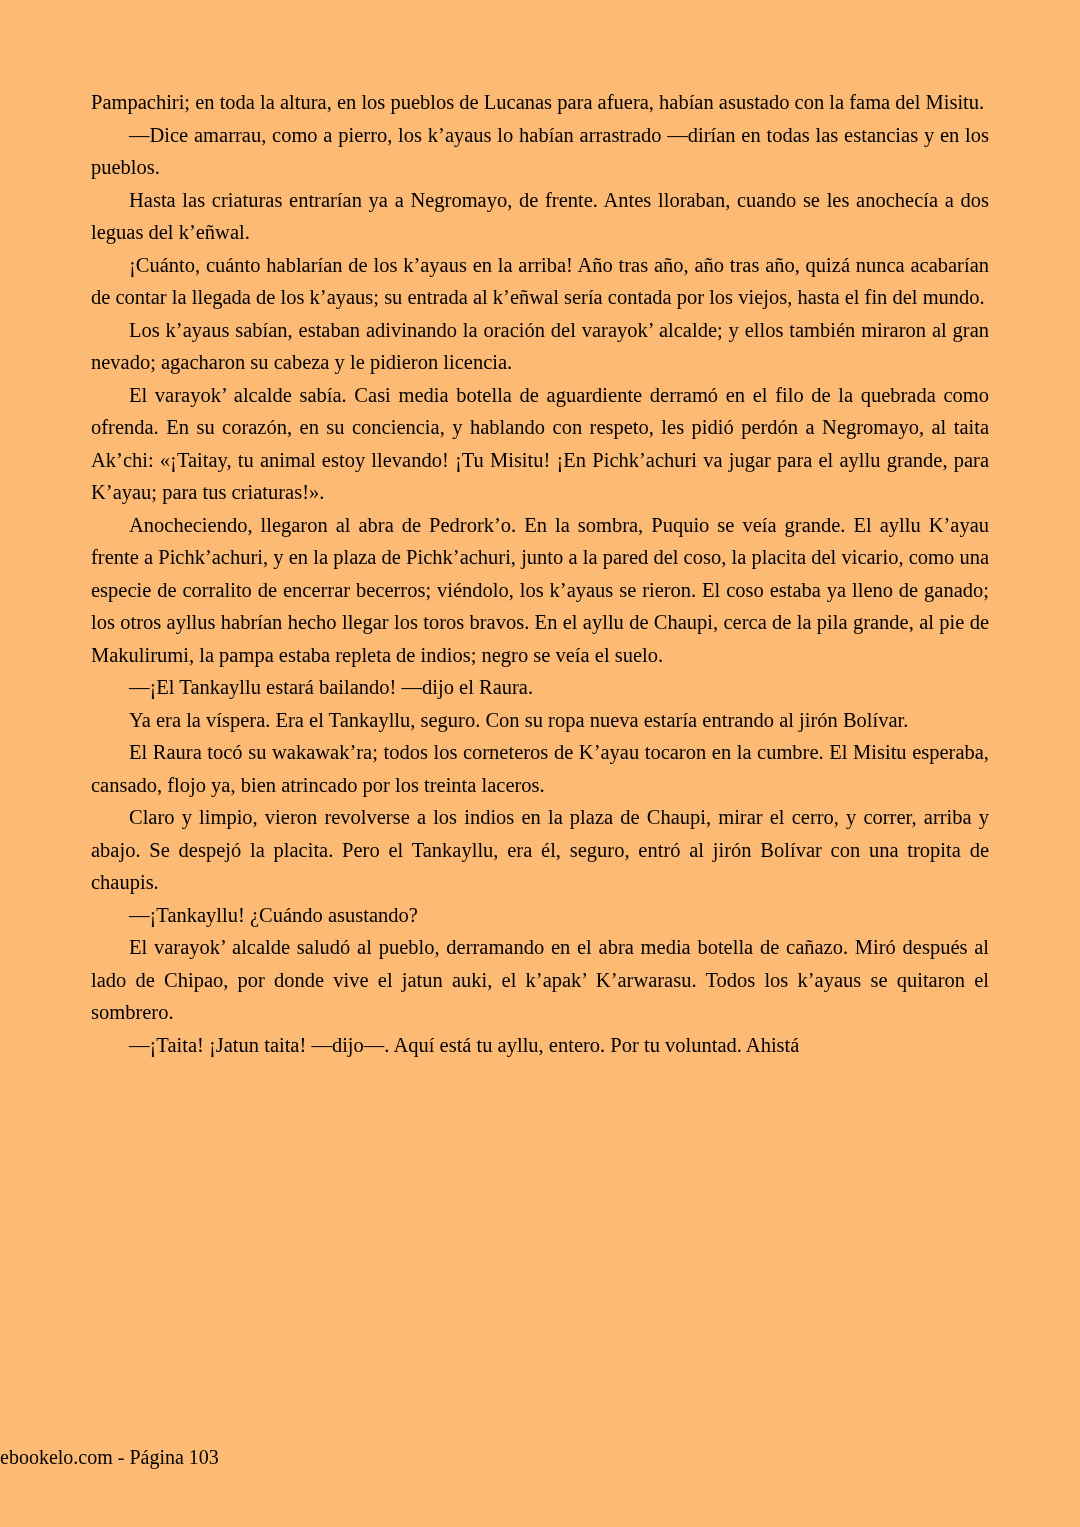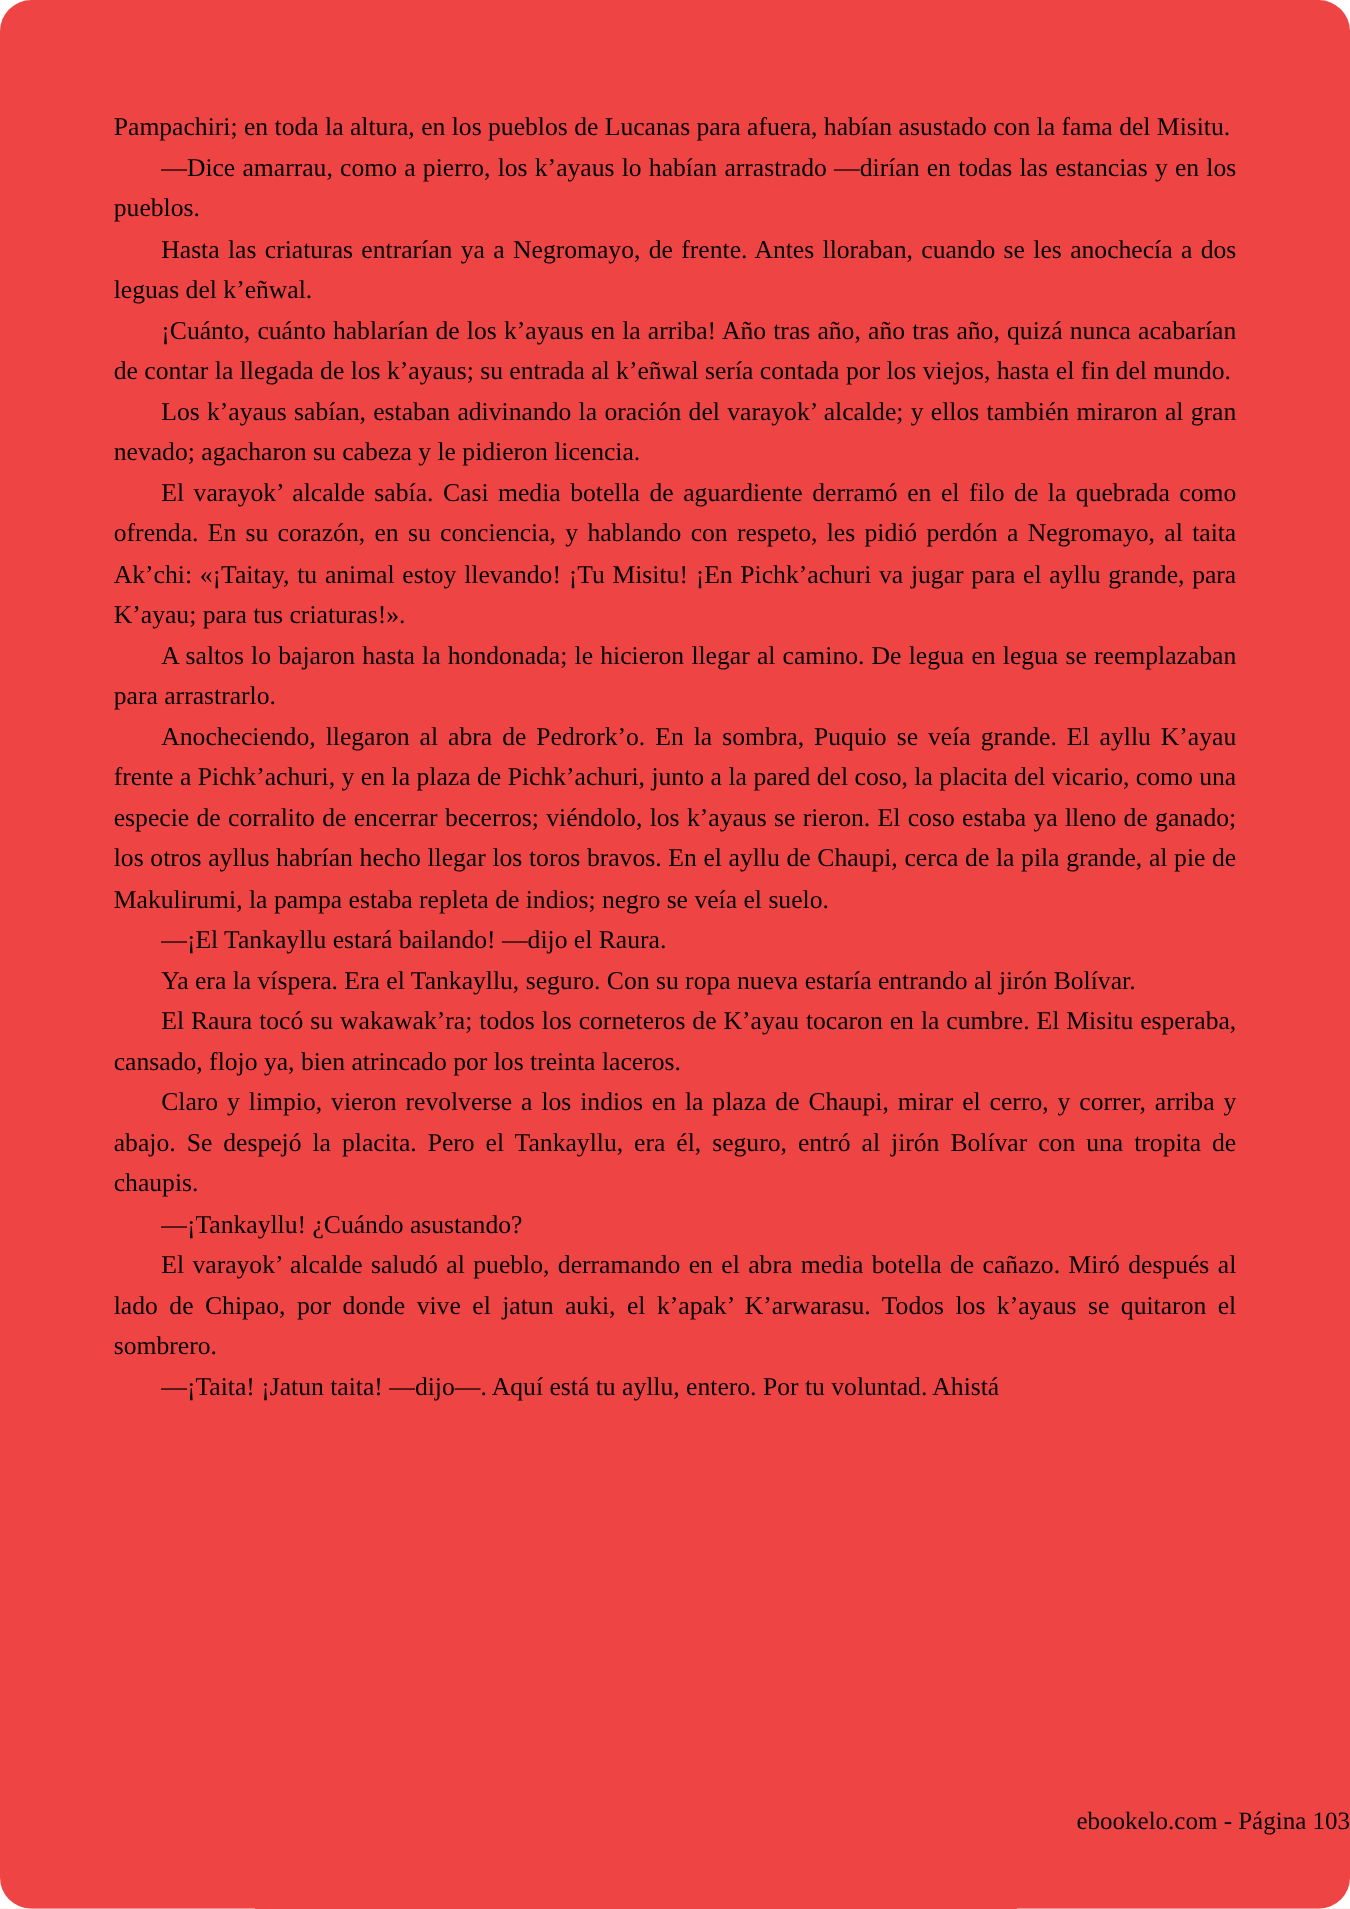--- a/index.html
+++ b/index.html
@@ -4,25 +4,24 @@
   <style>
     html, body {
       margin: 0;
       padding: 0;
       background: #ffffff;
     }
     .page {
       position: relative;
       width: 1080px;
       height: 1527px;
-      background: #ef4444;
+      background: #fdba74;
       color: #000000;
       font-family: "Liberation Serif", "DejaVu Serif", serif;
       overflow: hidden;
-      border-radius: 25px;
     }
     .content {
       position: absolute;
       left: 91px;
       top: 86px;
       width: 898px;
       font-size: 20.5px;
       line-height: 32.5px;
       text-align: justify;
       text-justify: inter-word;
@@ -33,37 +32,36 @@
       text-indent: 38px;
     }
     .content p.first {
       text-indent: 0;
     }
     .footer {
       position: absolute;
       left: 0;
       right: 0;
       top: 1446px;
-      text-align: right;
+      text-align: left;
       font-size: 20px;
       color: #000000;
     }
   </style>
 </head>
 <body>
 
 <div class="page">
   <div class="content">
     <p class="first">Pampachiri; en toda la altura, en los pueblos de Lucanas para afuera, habían asustado con la fama del Misitu.</p>
     <p>—Dice amarrau, como a pierro, los k’ayaus lo habían arrastrado —dirían en todas las estancias y en los pueblos.</p>
     <p>Hasta las criaturas entrarían ya a Negromayo, de frente. Antes lloraban, cuando se les anochecía a dos leguas del k’eñwal.</p>
     <p>¡Cuánto, cuánto hablarían de los k’ayaus en la arriba! Año tras año, año tras año, quizá nunca acabarían de contar la llegada de los k’ayaus; su entrada al k’eñwal sería contada por los viejos, hasta el fin del mundo.</p>
     <p>Los k’ayaus sabían, estaban adivinando la oración del varayok’ alcalde; y ellos también miraron al gran nevado; agacharon su cabeza y le pidieron licencia.</p>
     <p>El varayok’ alcalde sabía. Casi media botella de aguardiente derramó en el filo de la quebrada como ofrenda. En su corazón, en su conciencia, y hablando con respeto, les pidió perdón a Negromayo, al taita Ak’chi: «¡Taitay, tu animal estoy llevando! ¡Tu Misitu! ¡En Pichk’achuri va jugar para el ayllu grande, para K’ayau; para tus criaturas!».</p>
-    <p>A saltos lo bajaron hasta la hondonada; le hicieron llegar al camino. De legua en legua se reemplazaban para arrastrarlo.</p>
     <p>Anocheciendo, llegaron al abra de Pedrork’o. En la sombra, Puquio se veía grande. El ayllu K’ayau frente a Pichk’achuri, y en la plaza de Pichk’achuri, junto a la pared del coso, la placita del vicario, como una especie de corralito de encerrar becerros; viéndolo, los k’ayaus se rieron. El coso estaba ya lleno de ganado; los otros ayllus habrían hecho llegar los toros bravos. En el ayllu de Chaupi, cerca de la pila grande, al pie de Makulirumi, la pampa estaba repleta de indios; negro se veía el suelo.</p>
     <p>—¡El Tankayllu estará bailando! —dijo el Raura.</p>
     <p>Ya era la víspera. Era el Tankayllu, seguro. Con su ropa nueva estaría entrando al jirón Bolívar.</p>
     <p>El Raura tocó su wakawak’ra; todos los corneteros de K’ayau tocaron en la cumbre. El Misitu esperaba, cansado, flojo ya, bien atrincado por los treinta laceros.</p>
     <p>Claro y limpio, vieron revolverse a los indios en la plaza de Chaupi, mirar el cerro, y correr, arriba y abajo. Se despejó la placita. Pero el Tankayllu, era él, seguro, entró al jirón Bolívar con una tropita de chaupis.</p>
     <p>—¡Tankayllu! ¿Cuándo asustando?</p>
     <p>El varayok’ alcalde saludó al pueblo, derramando en el abra media botella de cañazo. Miró después al lado de Chipao, por donde vive el jatun auki, el k’apak’ K’arwarasu. Todos los k’ayaus se quitaron el sombrero.</p>
     <p>—¡Taita! ¡Jatun taita! —dijo—. Aquí está tu ayllu, entero. Por tu voluntad. Ahistá</p>
   </div>
   <div class="footer">ebookelo.com - Página 103</div>

